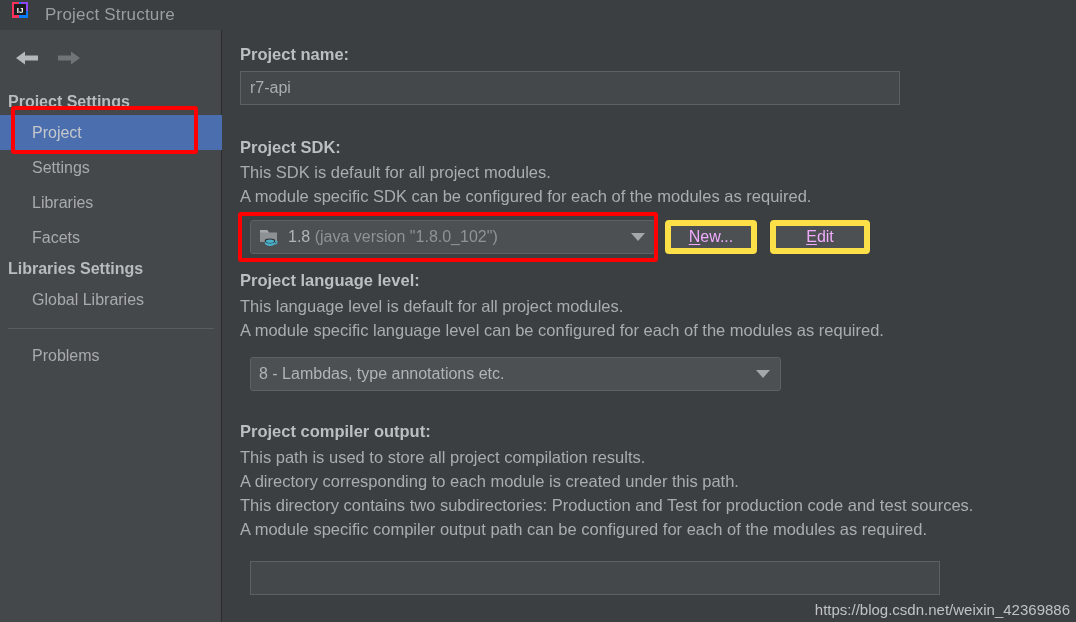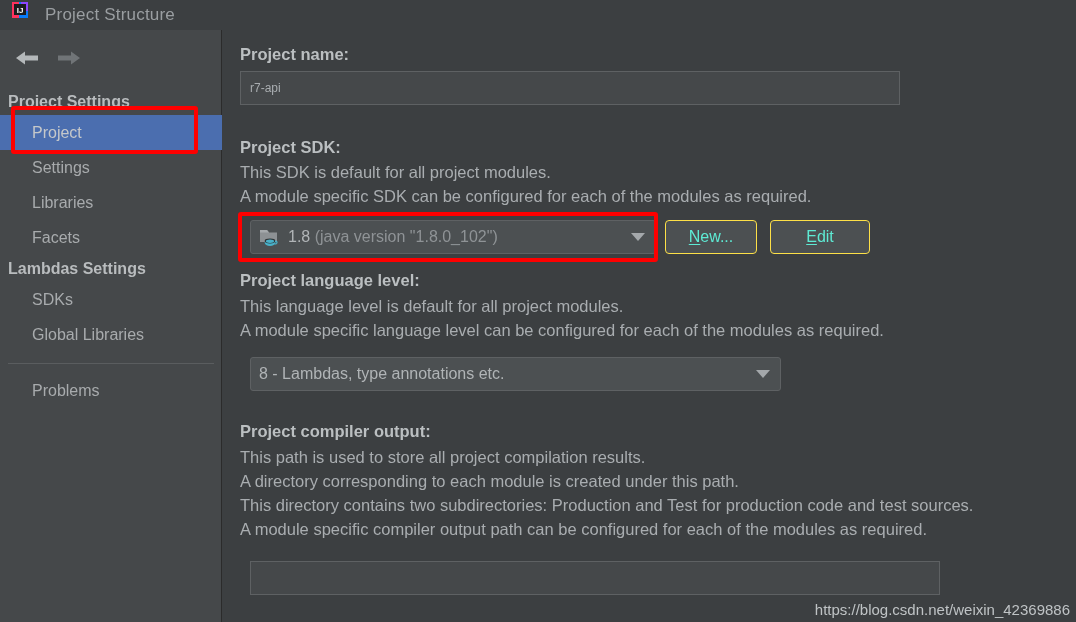--- a/index.html
+++ b/index.html
@@ -118,21 +118,21 @@
   .label-plain {
     font-size: 16.5px;
     color: #a9adb0;
     white-space: nowrap;
   }
 
   .textfield {
     background: #45484a;
     border: 1px solid #5e6163;
     color: #a9adb0;
-    font-size: 12px;
+    font-size: 16px;
     height: 34px;
     line-height: 32px;
     padding: 0 9px;
     white-space: nowrap;
     overflow: hidden;
   }
 
   .combo {
     background: #4c5052;
     border: 1px solid #5e6163;
@@ -152,23 +152,23 @@
     border-left: 7px solid transparent;
     border-right: 7px solid transparent;
     border-top: 8px solid #a4a8ab;
     margin-left: 8px;
     margin-right: 4px;
     flex: 0 0 auto;
   }
 
   .btn {
     background: #4c5052;
-    border: 1px solid #fde047;
+    border: 6px solid #fde047;
     border-radius: 4px;
-    color: #5eead4;
+    color: #f0abfc;
     font-size: 16px;
     height: 34px;
     display: flex;
     align-items: center;
     justify-content: center;
     white-space: nowrap;
   }
   .btn u { text-underline-offset: 2px; }
 
   .sdk-icon {
@@ -243,25 +243,22 @@
       <div class="tree-item">
         <span>Settings</span>
       </div>
       <div class="tree-item">
         <span>Libraries</span>
       </div>
       <div class="tree-item">
         <span>Facets</span>
       </div>
 
-      <div class="group-header">Lambdas Settings</div>
-
-      <div class="tree-item">
-        <span>SDKs</span>
-      </div>
+      <div class="group-header">Libraries Settings</div>
+
       <div class="tree-item">
         <span>Global Libraries</span>
       </div>
 
       <div class="tree-sep"></div>
 
       <div class="tree-item standalone">
         <span>Problems</span>
       </div>
     </div>

